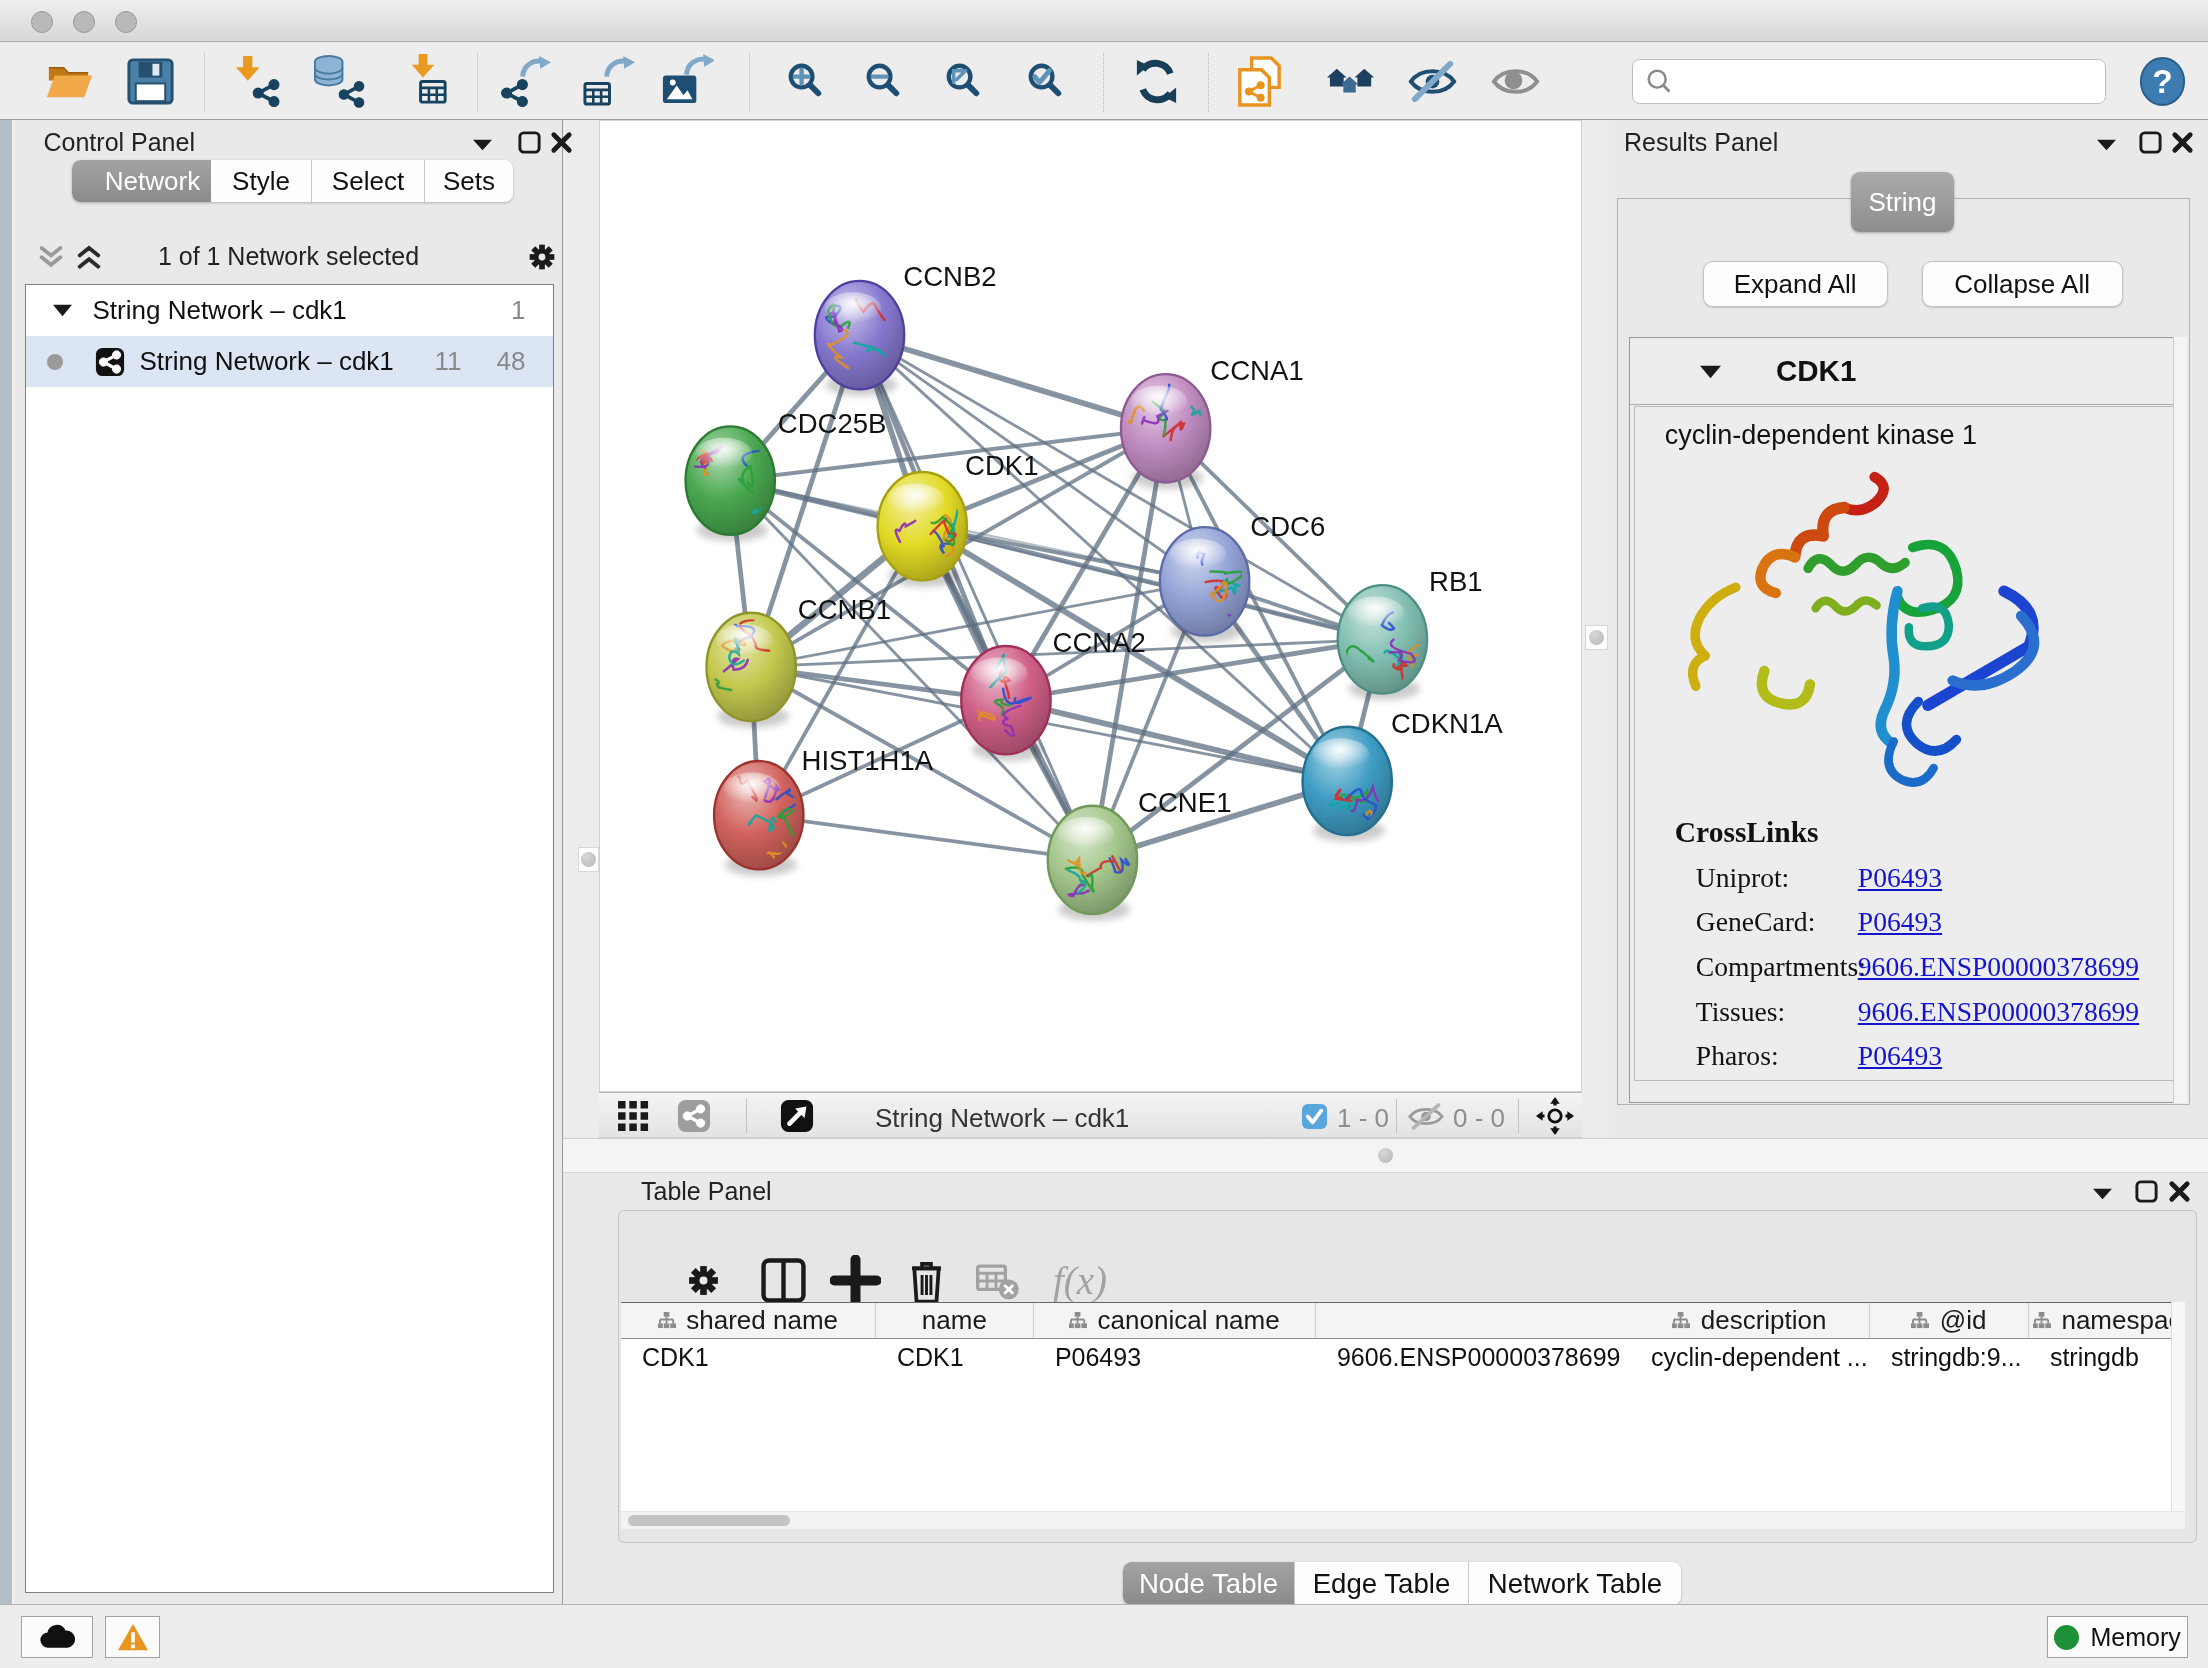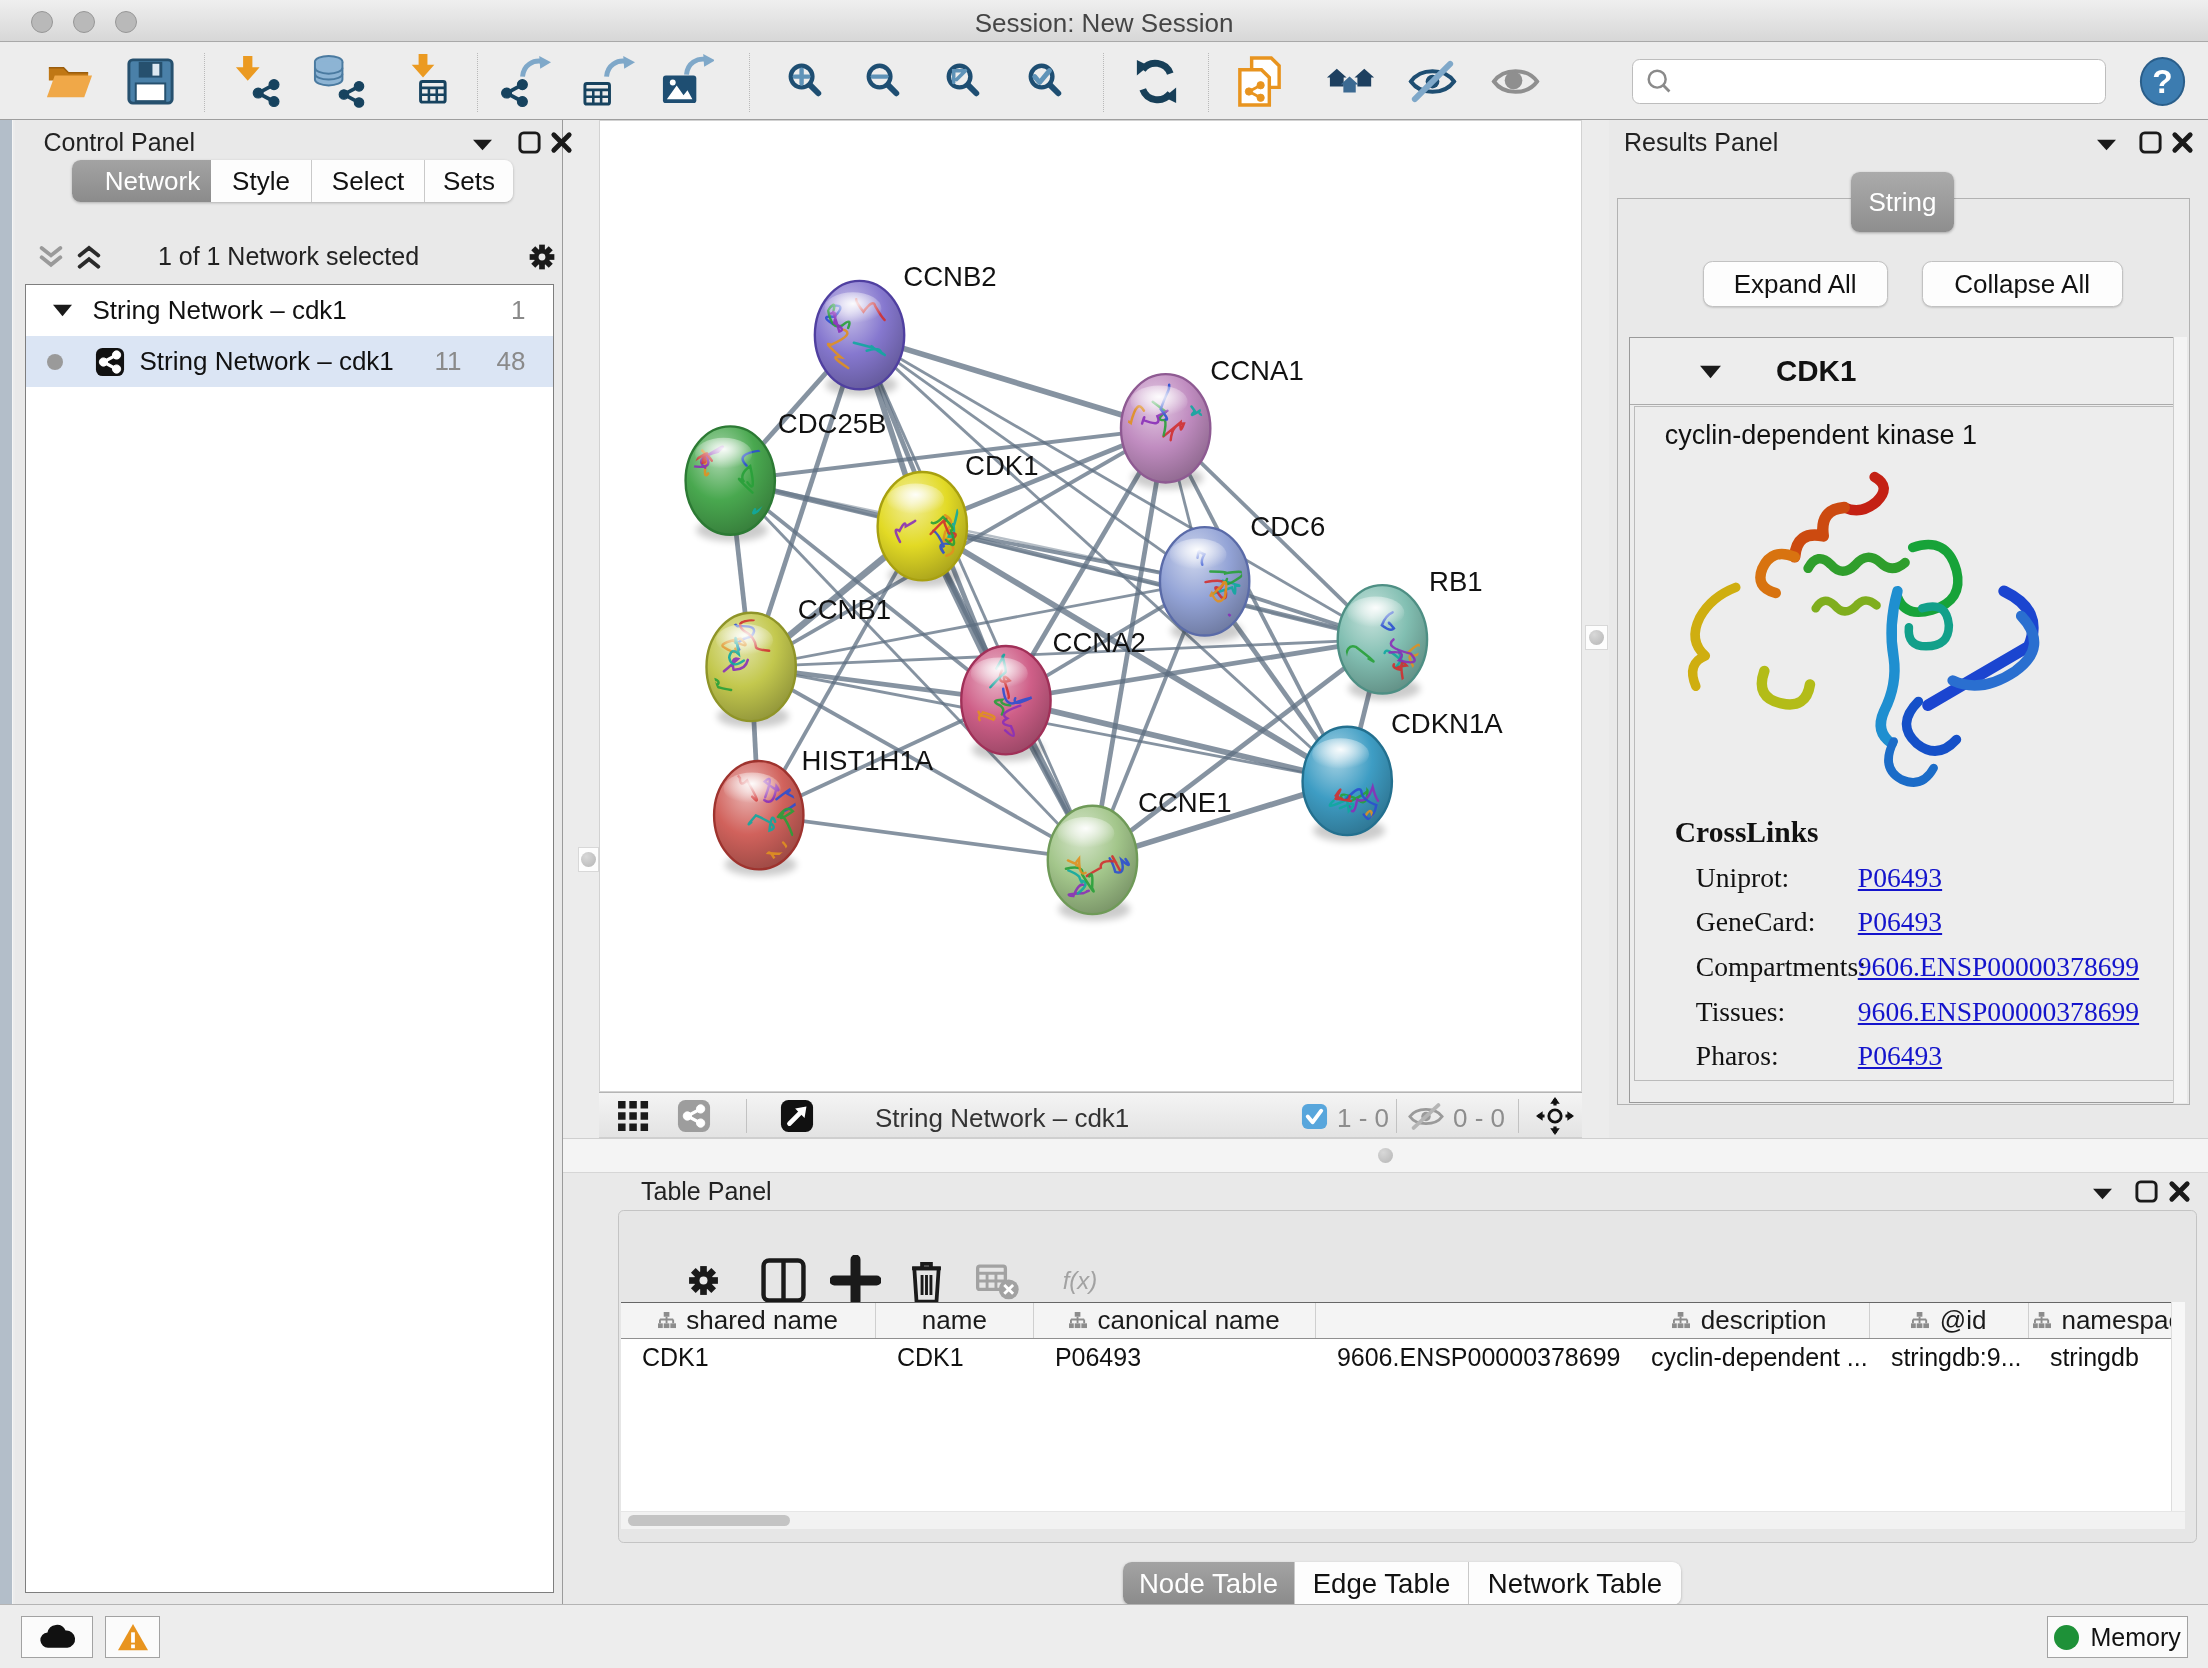--- a/index.html
+++ b/index.html
@@ -177,21 +177,20 @@
     <filter id="softBlur" x="-50%" y="-50%" width="200%" height="200%">
         <feGaussianBlur stdDeviation="4"></feGaussianBlur>
       </filter>
   </defs>
 </svg>
 
 <div id="titlebar" class="abs">
   <span class="tl-dot" style="left:31px"></span>
   <span class="tl-dot" style="left:73px"></span>
   <span class="tl-dot" style="left:115px"></span>
-  <div id="win-title">Session: New Session</div>
 </div>
 
 <div id="toolbar" class="abs">
   <span class="tbtn" style="left:41px">
     <svg viewBox="0 0 56 56">
         <path d="M8,14 h15 l5,5 h20 v8 h-40 z" fill="#c07714"></path>
         <path d="M6,44 L14,22 H52 L44,44 Z" fill="#f0a848"></path>
         <path d="M8,14 h15 l5,5 h20" fill="none" stroke="#9a5d0d" stroke-width="1.5"></path>
       </svg>
     </span>
@@ -835,21 +834,21 @@
         <path d="M12,12 l2,30 h18 l2,-30 z" fill="none" stroke="#1a1a1a" stroke-width="3.4"></path>
         <path d="M19,18 v18 M23,18 v18 M27,18 v18" stroke="#1a1a1a" stroke-width="2.6"></path>
       </svg>
     <svg class="tp-ic" style="left:352px" width="44" height="44" viewBox="0 0 46 46">
         <g transform="translate(6,10)" stroke="#a2a2a2" fill="#a2a2a2">
           <use href="#tableG"></use>
         </g>
         <circle cx="34" cy="31" r="9" fill="#a2a2a2"></circle>
         <path d="M30,27 l8,8 M38,27 l-8,8" stroke="#fff" stroke-width="2.6"></path>
       </svg>
-    <span class="tp-ic" style="left:418px; width:86px; font-family:Liberation Sans, sans-serif; font-style:italic; font-size:24px; color:#a2a2a2">f(x)</span>
+    <span class="tp-ic" style="left:418px; width:86px; font-family:Liberation Serif, serif; font-style:italic; font-size:39px; color:#a2a2a2">f(x)</span>
 
     <div id="tp-table">
       <div id="tp-head">
           <div class="th" style="width: 255px; flex: 0 0 auto;">
             <svg width="19" height="17" viewBox="0 0 20 18">
               <use href="#attrG"></use>
             </svg>
             <span>shared name</span>
           </div>
           <div class="th" style="width: 158px; flex: 0 0 auto;">

